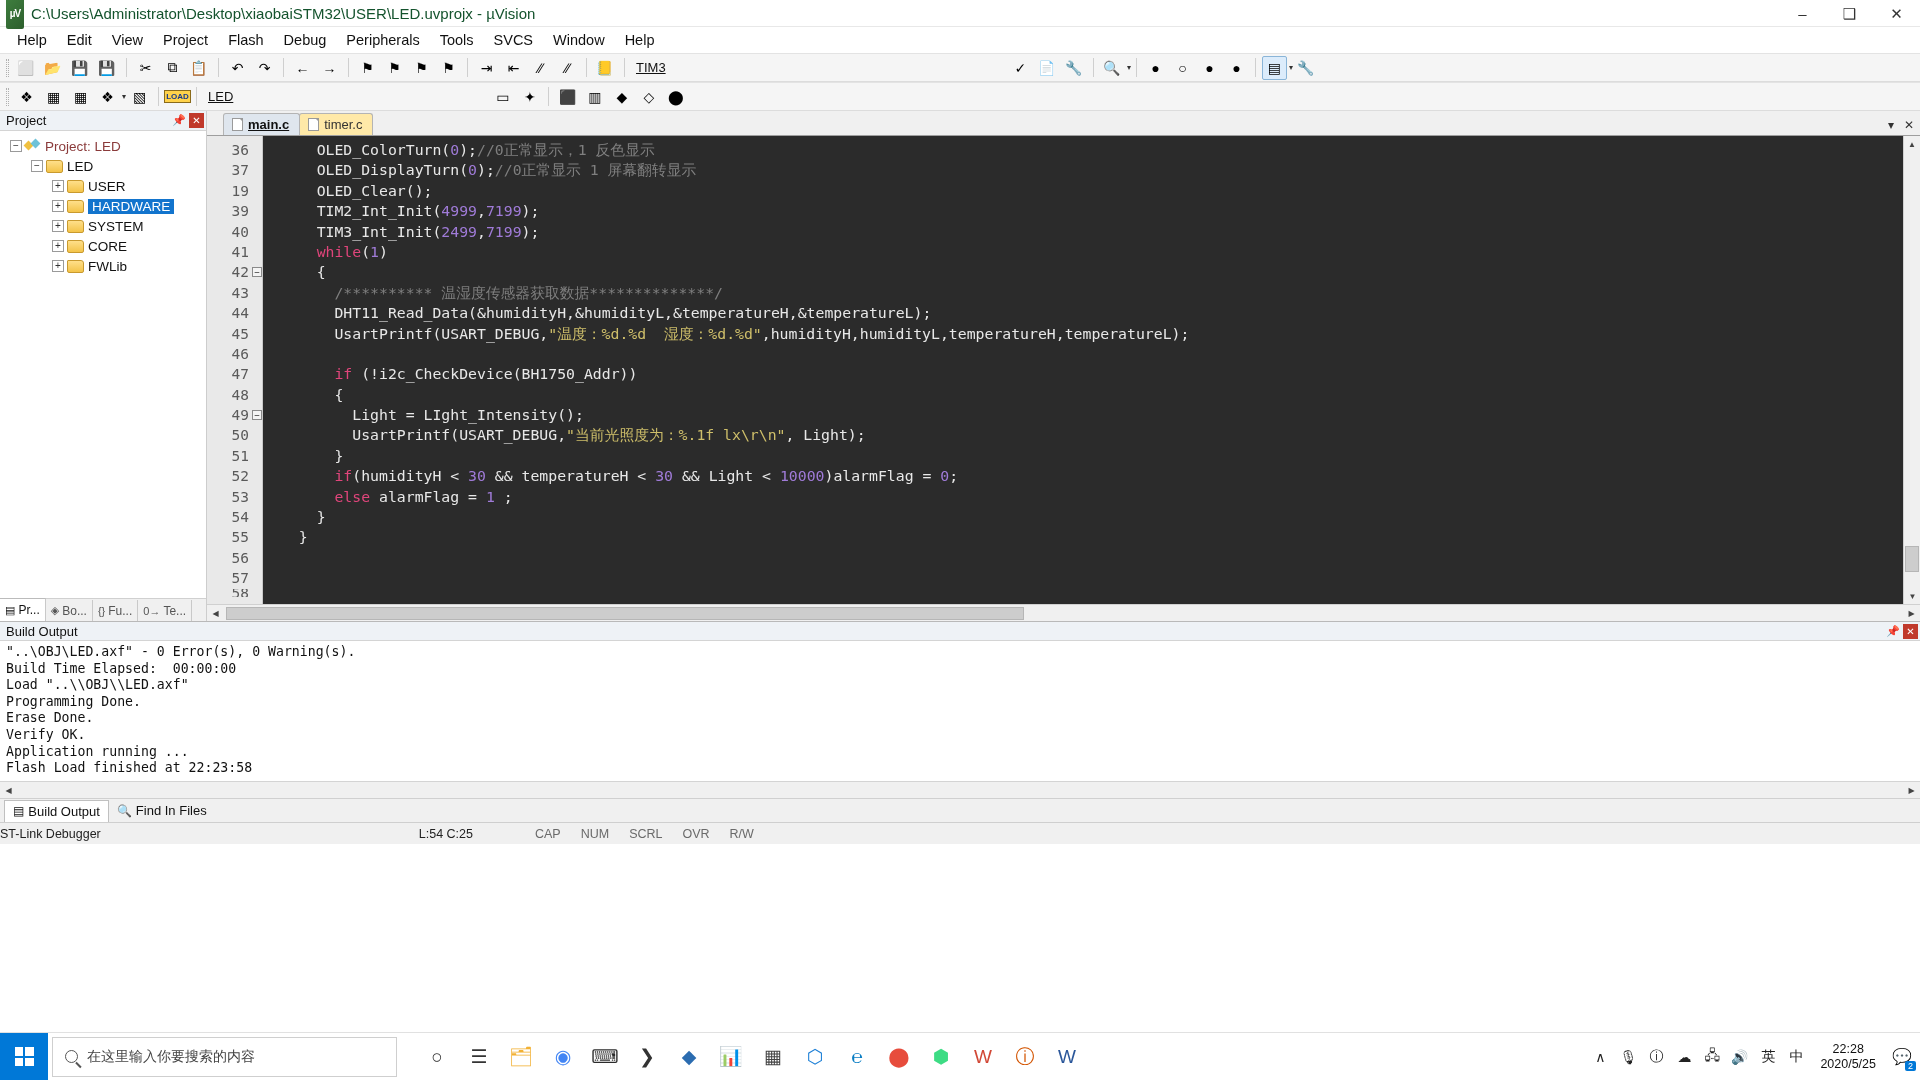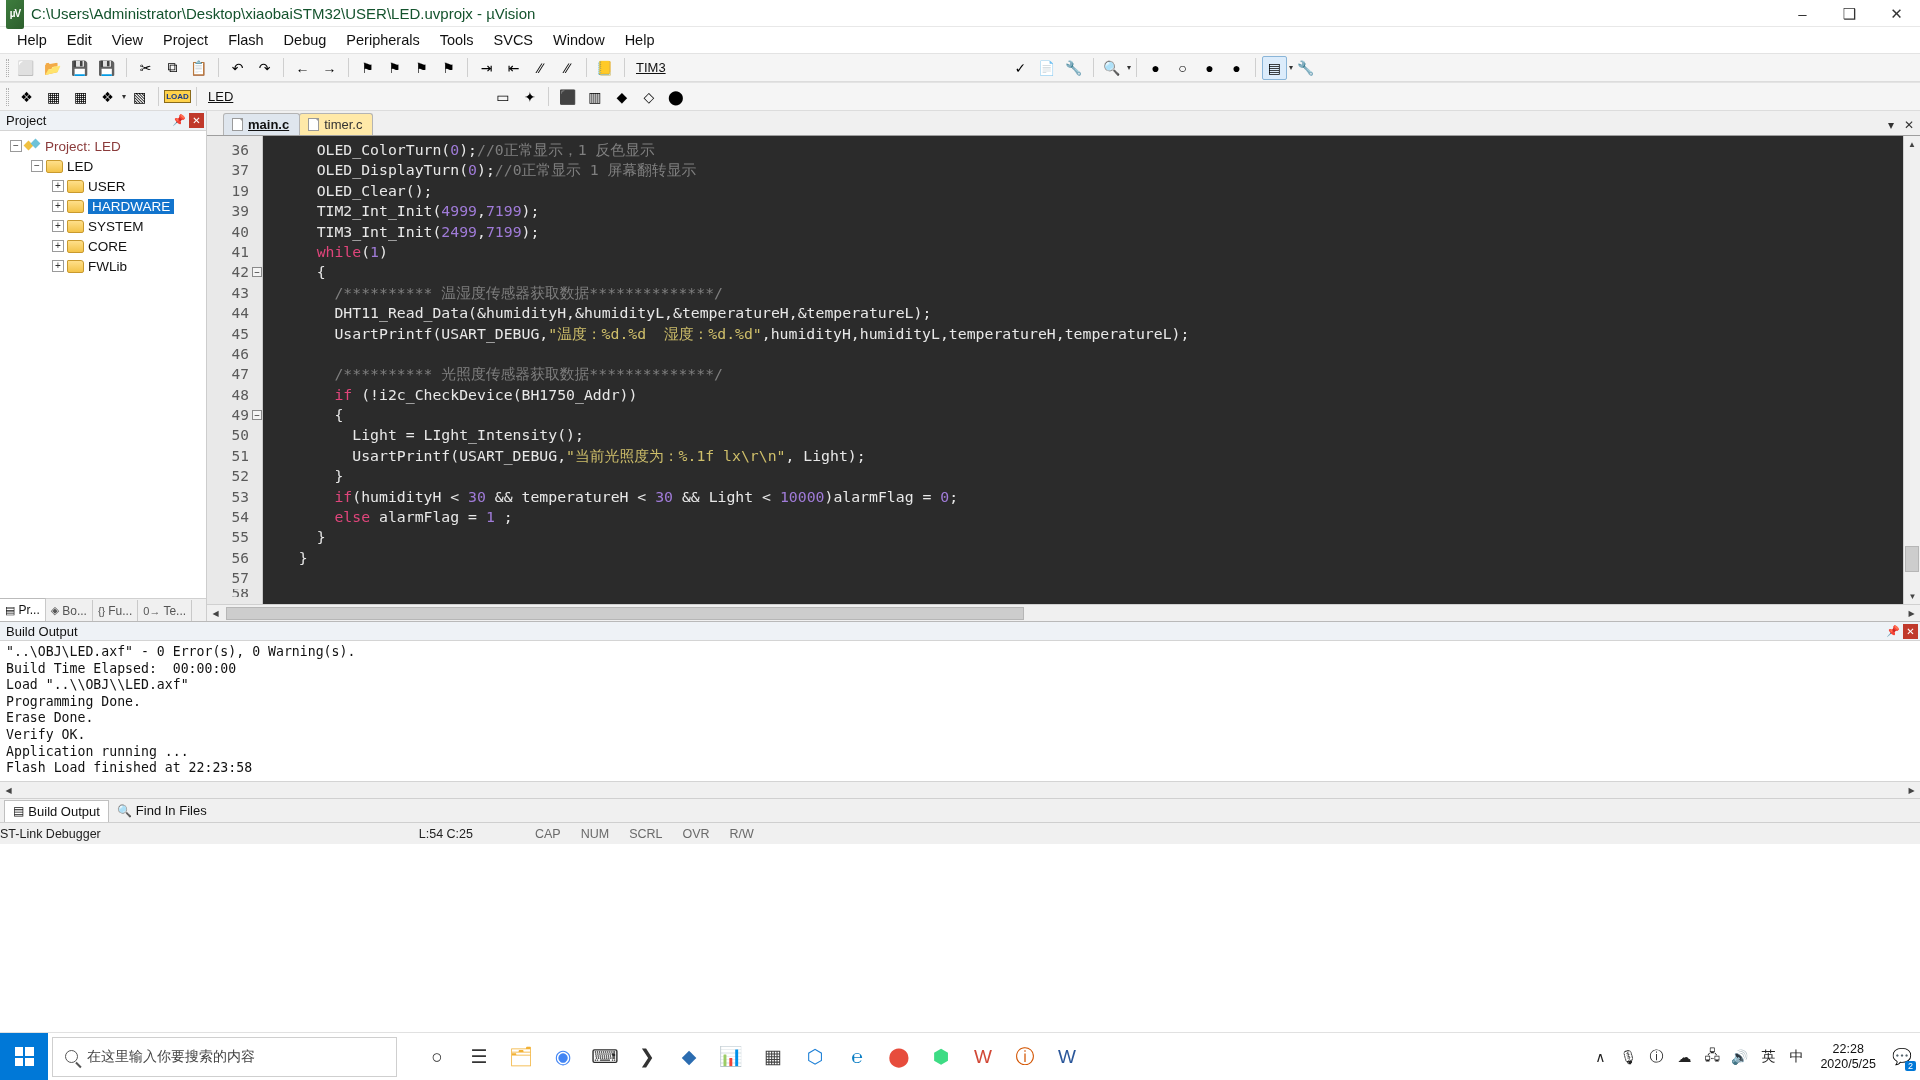--- a/index.html
+++ b/index.html
@@ -614,21 +614,20 @@
           <div class="cl"><span class="pl">    OLED_DisplayTurn(</span><span class="num">0</span><span class="pl">);</span><span class="cm">//0正常显示 1 屏幕翻转显示</span></div>
           <div class="cl"><span class="pl">    OLED_Clear();</span></div>
           <div class="cl"><span class="pl">    TIM2_Int_Init(</span><span class="num">4999</span><span class="pl">,</span><span class="num">7199</span><span class="pl">);</span></div>
           <div class="cl"><span class="pl">    TIM3_Int_Init(</span><span class="num">2499</span><span class="pl">,</span><span class="num">7199</span><span class="pl">);</span></div>
           <div class="cl"><span class="kw">    while</span><span class="pl">(</span><span class="num">1</span><span class="pl">)</span></div>
           <div class="cl"><span class="pl">    {</span></div>
           <div class="cl"><span class="cm">      /********** 温湿度传感器获取数据**************/</span></div>
           <div class="cl"><span class="pl">      DHT11_Read_Data(&amp;humidityH,&amp;humidityL,&amp;temperatureH,&amp;temperatureL);</span></div>
           <div class="cl"><span class="pl">      UsartPrintf(USART_DEBUG,</span><span class="str">"温度：%d.%d  湿度：%d.%d"</span><span class="pl">,humidityH,humidityL,temperatureH,temperatureL);</span></div>
           <div class="cl"><span class="pl"></span></div>
-          <div class="cl"><span class="cm">      /********** 光照度传感器获取数据**************/</span></div>
           <div class="cl"><span class="kw">      if</span><span class="pl"> (!i2c_CheckDevice(BH1750_Addr))</span></div>
           <div class="cl"><span class="pl">      {</span></div>
           <div class="cl"><span class="pl">        Light = LIght_Intensity();</span></div>
           <div class="cl"><span class="pl">        UsartPrintf(USART_DEBUG,</span><span class="str">"当前光照度为：%.1f lx\r\n"</span><span class="pl">, Light);</span></div>
           <div class="cl"><span class="pl">      }</span></div>
           <div class="cl"><span class="kw">      if</span><span class="pl">(humidityH &lt; </span><span class="num">30</span><span class="pl"> &amp;&amp; temperatureH &lt; </span><span class="num">30</span><span class="pl"> &amp;&amp; Light &lt; </span><span class="num">10000</span><span class="pl">)alarmFlag = </span><span class="num">0</span><span class="pl">;</span></div>
           <div class="cl"><span class="kw">      else</span><span class="pl"> alarmFlag = </span><span class="num">1</span><span class="pl"> ;</span></div>
           <div class="cl"><span class="pl">    }</span></div>
           <div class="cl"><span class="pl">  }</span></div>
         </div>

